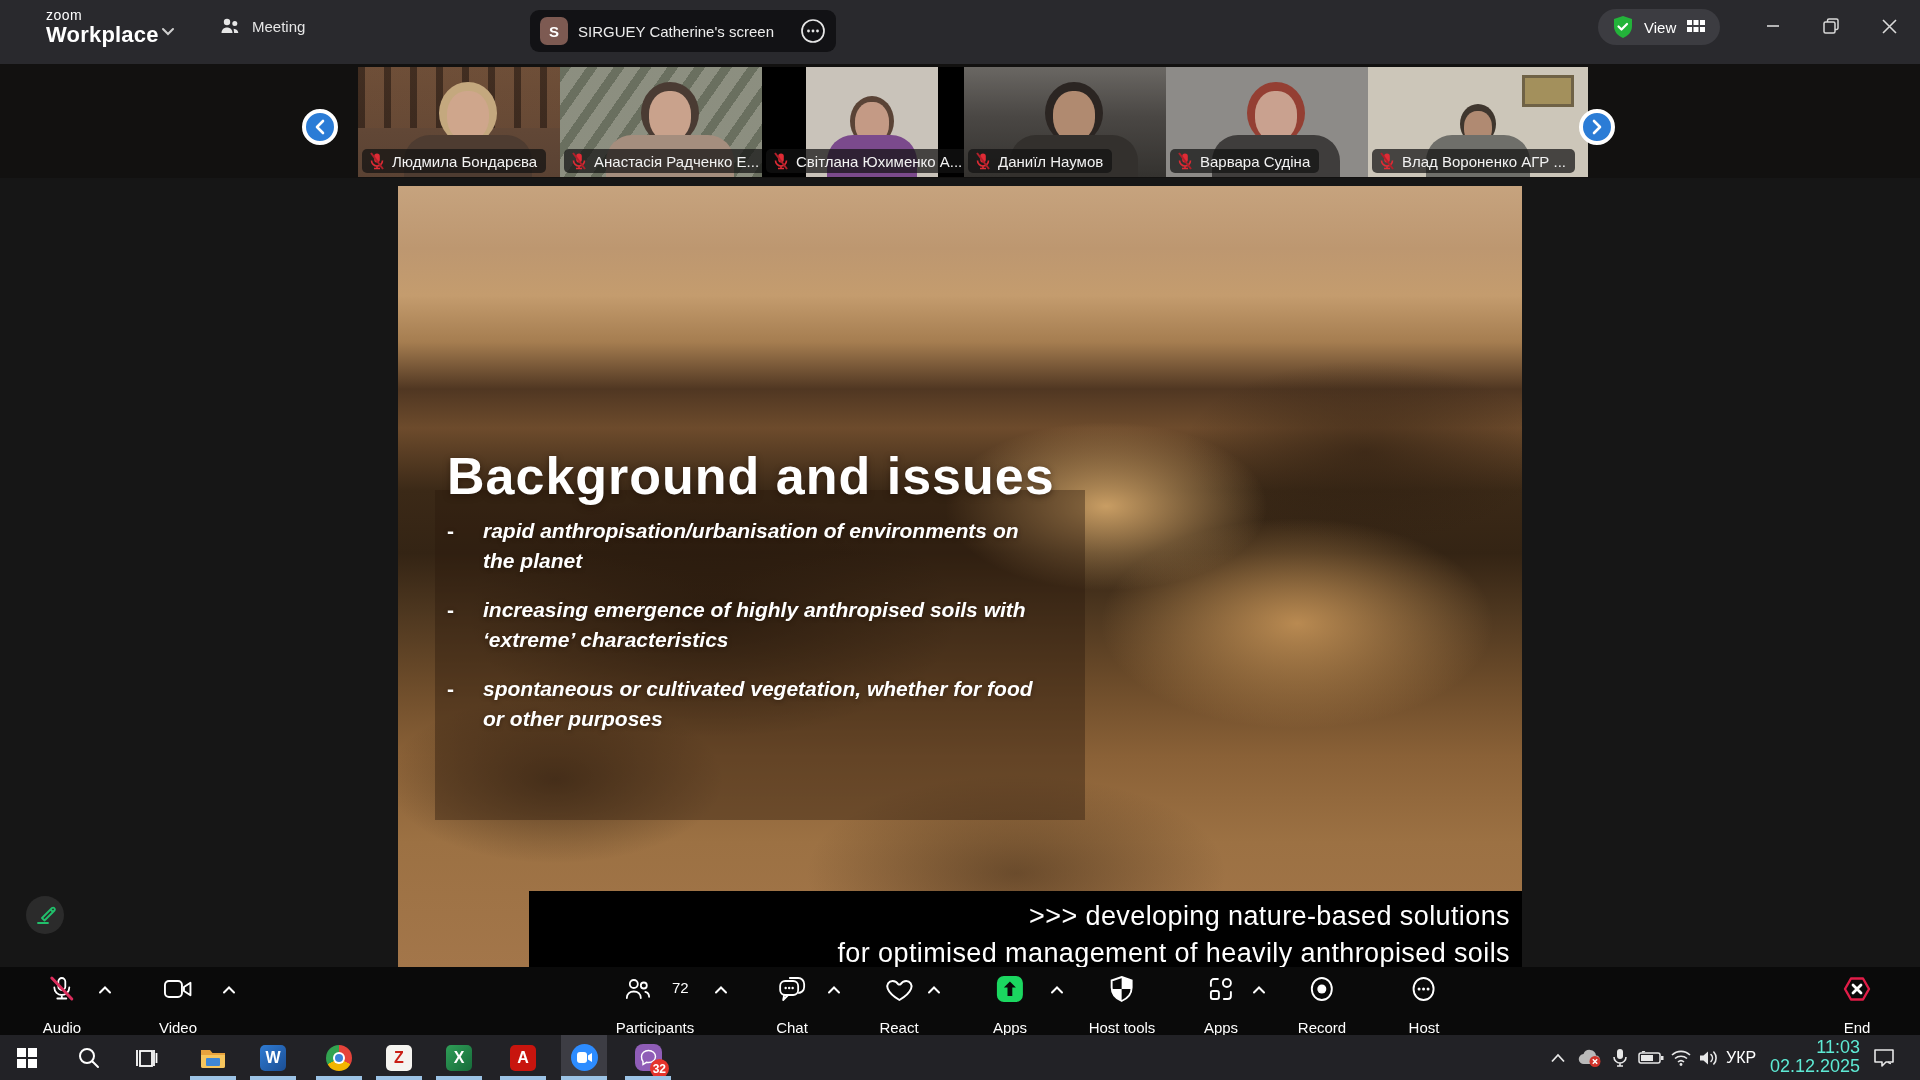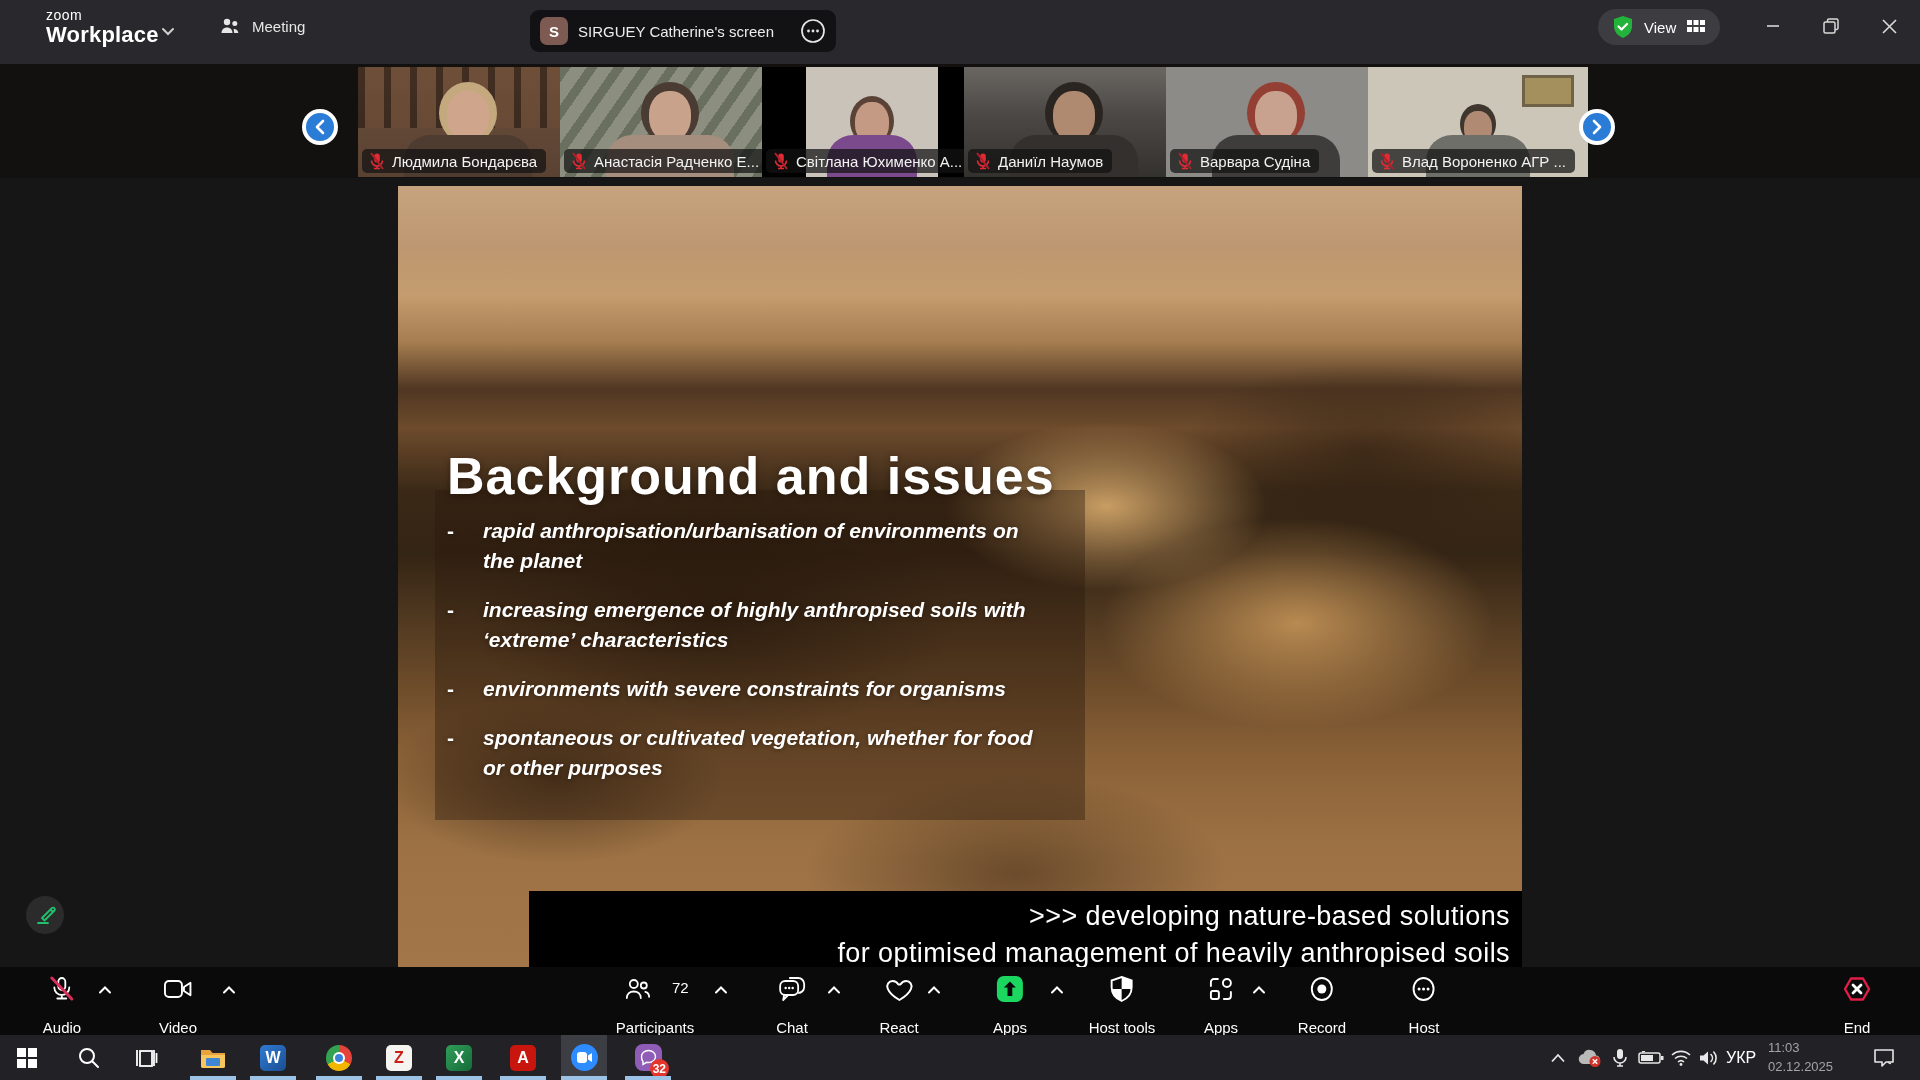--- a/index.html
+++ b/index.html
@@ -100,21 +100,21 @@
   .tk { position:absolute; top:0; width:46px; height:45px; transform:translateX(-50%);
         display:flex; align-items:center; justify-content:center; }
   .tk.active { background:#3d3d44; }
   .underline { position:absolute; bottom:0; height:4px; width:46px; transform:translateX(-50%); }
   .appsq { width:26px; height:26px; border-radius:5px; display:flex; align-items:center; justify-content:center;
            font-weight:700; font-size:16px; }
   .badge { position:absolute; right:2px; bottom:2px; min-width:19px; height:19px; border-radius:10px;
            background:#e5342c; color:#fff; font-size:12px; font-weight:700;
            display:flex; align-items:center; justify-content:center; padding:0 3px; }
   .tray-text { position:absolute; top:0; height:45px; display:flex; align-items:center; color:#fff; }
-  .clock { position:absolute; top:3px; text-align:left; color:#a3a3a3; font-size:13px; line-height:19px; }
+  .clock { position:absolute; top:3px; text-align:right; color:#5eead4; font-size:18px; line-height:19px; }
 </style>
 </head>
 <body>
 
 <div class="titlebar">
   <div class="logo">
     <span class="lz">zoom</span>
     <span class="lw">Workplace</span>
   </div>
   <svg class="ws-chev" width="16" height="12" viewBox="0 0 16 12">
@@ -281,21 +281,20 @@
   </div>
 </div>
 
 <div class="content">
   <div class="slide">
     <div class="bullet-panel"></div>
     <div class="slide-title">Background and issues</div>
     <div class="bullets">
       <div class="b">rapid anthropisation/urbanisation of environments on the planet</div>
       <div class="b">increasing emergence of highly anthropised soils with ‘extreme’ characteristics</div>
-      <div class="b">environments with severe constraints for organisms</div>
       <div class="b">spontaneous or cultivated vegetation, whether for food or other purposes</div>
     </div>
     <div class="slide-footer">
       <div>&gt;&gt;&gt; developing nature-based solutions</div>
       <div>for optimised management of heavily anthropised soils</div>
     </div>
   </div>
   <div class="pencil-btn">
     <svg width="22" height="22" viewBox="0 0 22 22">
       <path d="M8 14l2.5 2.5L19 8l-2.5-2.5zM19 8l1.5-1.5a1.8 1.8 0 0 0-2.5-2.5L16.5 5.5" stroke="#21c06b" stroke-width="1.8" fill="none" stroke-linejoin="round"></path>

